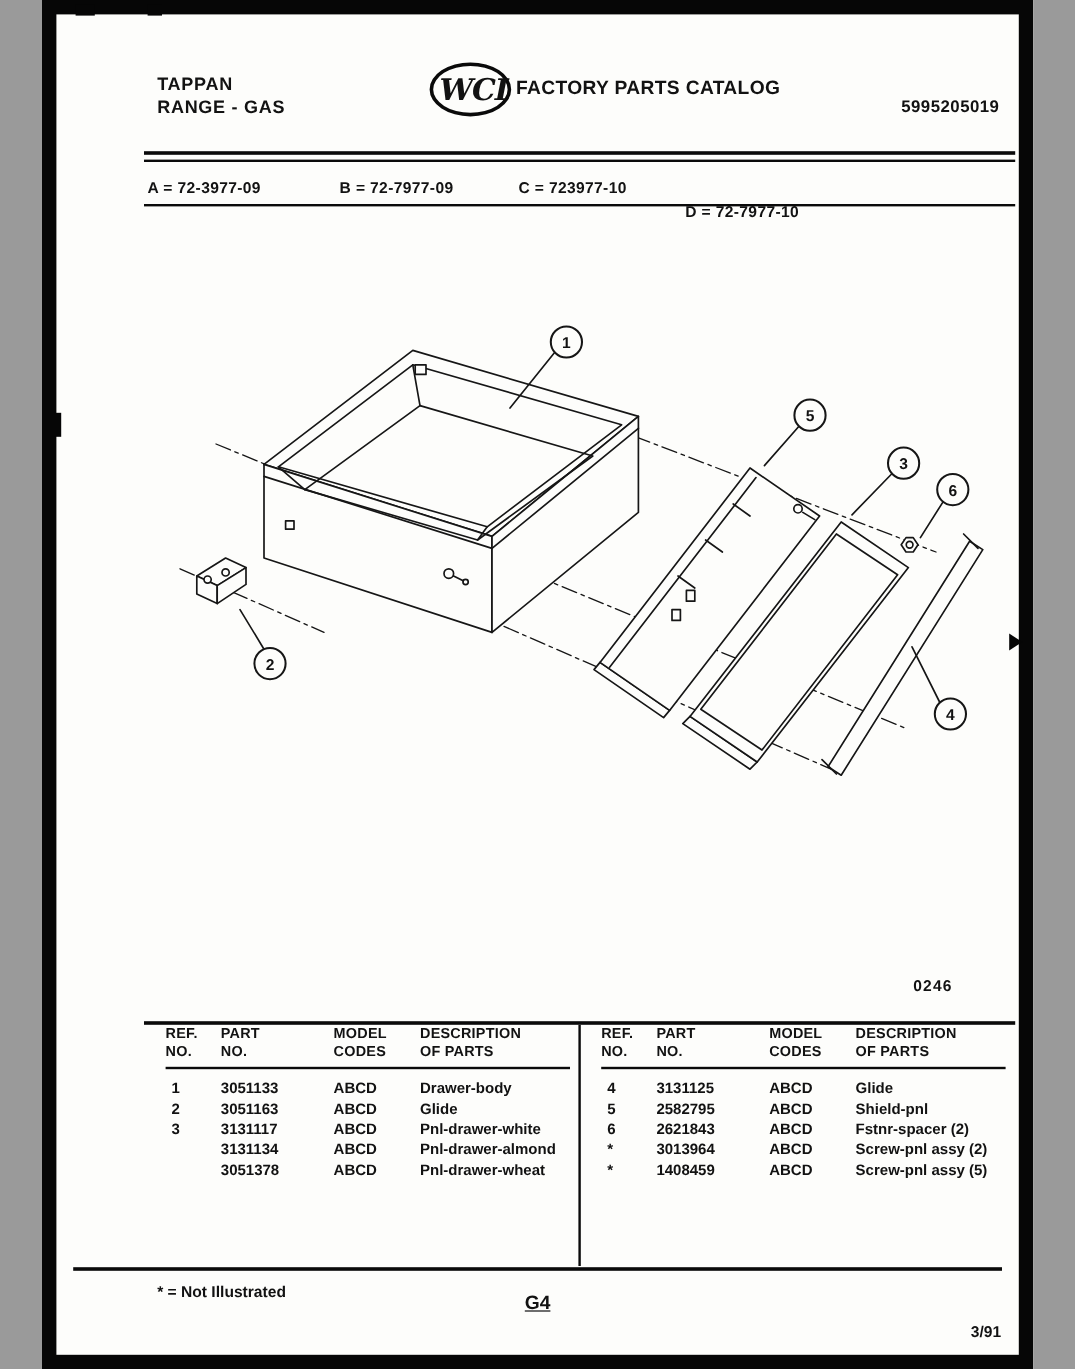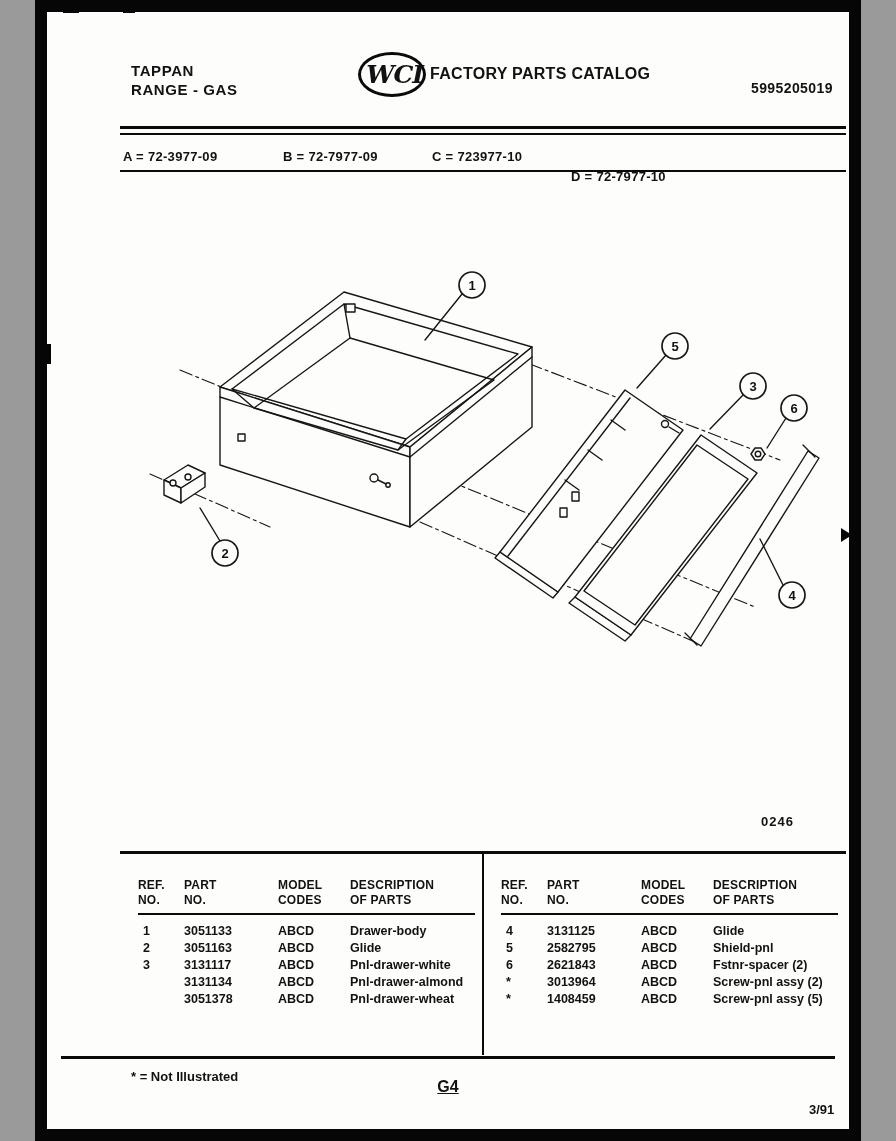--- a/index.html
+++ b/index.html
@@ -30,21 +30,21 @@
   
   .diagram{position:absolute;left:85px;top:192px;width:726px;height:620px;}
   .diagram text{fill:#121212;stroke:none;font:bold 13px "Liberation Sans",sans-serif;text-anchor:middle;}
   .fig-number{position:absolute;left:726px;top:814px;font-weight:bold;font-size:13px;letter-spacing:1px;}
 
   
   .parts{position:absolute;left:85px;top:851px;width:726px;height:204px;border-top:3px solid #0a0a0a;display:flex;box-sizing:border-box;}
   .half{width:363px;box-sizing:border-box;padding-left:18px;padding-right:8px;}
   .vdiv{position:absolute;left:362px;top:0;width:2px;height:201px;background:#0a0a0a;}
   .ptable{display:grid;grid-template-columns:46px 94px 72px auto;}
-  .th{font-weight:bold;font-size:12px;line-height:15px;padding-top:24px;letter-spacing:.2px;}
+  .th{font-weight:bold;font-size:12px;line-height:15px;padding-top:0;letter-spacing:.2px;}
   .th span{display:block;}
   .hrule{grid-column:1/-1;height:2px;background:#0a0a0a;margin:5px 0 8px;}
   .td{font-weight:bold;font-size:12.5px;line-height:17px;height:17px;white-space:nowrap;}
   .td.ref{padding-left:5px;}
 
   
   .footer-rule{position:absolute;left:26px;right:26px;top:1056px;height:3px;background:#0a0a0a;}
   .foot-note{position:absolute;left:96px;top:1069px;font-weight:bold;font-size:13px;}
   .foot-page{position:absolute;left:0;right:0;top:1078px;text-align:center;font-weight:bold;font-size:16px;text-decoration:underline;}
   .foot-date{position:absolute;left:774px;top:1066px;font-weight:bold;font-size:13px;margin-top:36px;}

